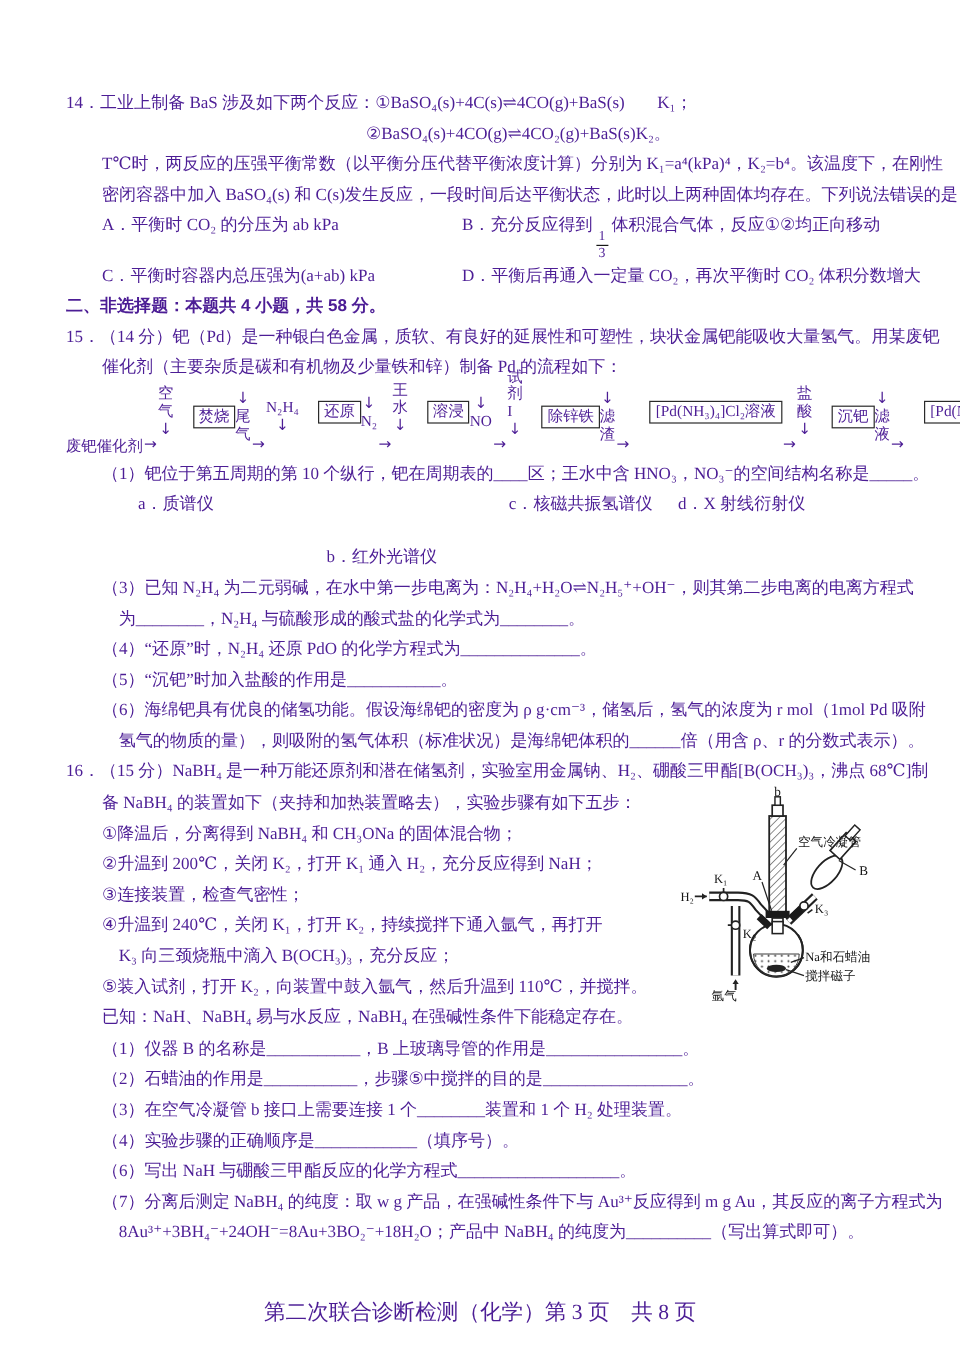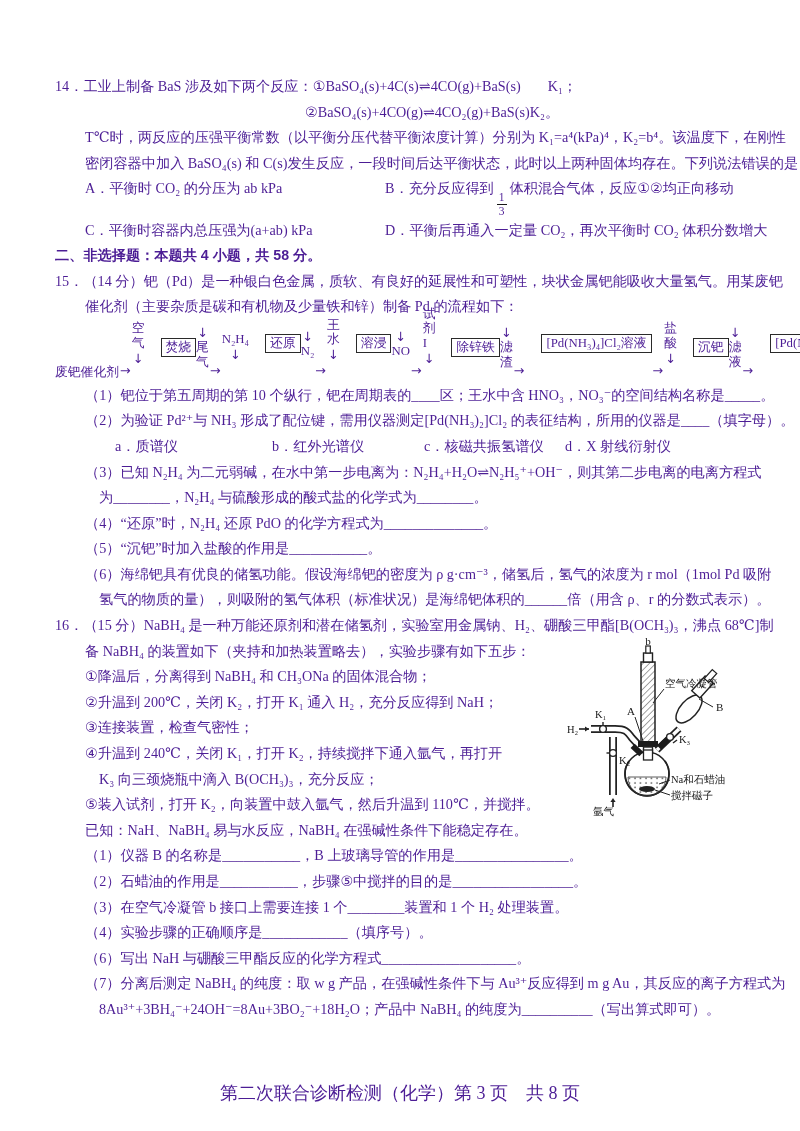--- a/index.html
+++ b/index.html
@@ -20,21 +20,21 @@
   .ind2{padding-left:44px;}
   .rxn2{padding-left:250px;}
   .khead{display:inline-block;margin-left:27px;}
   .khead2{display:inline-block;}
   .sechead{font-family:"Liberation Sans","DejaVu Sans",sans-serif;font-weight:bold;}
   
   .opts{display:flex;padding-left:30px;}
   .opts .o1{width:300px;flex:0 0 auto;}
   .abcd{display:flex;padding-left:60px;}
   .abcd .w1{width:157px;flex:0 0 auto;}
-  .abcd .w2{width:152px;flex:0 0 auto;}
+  .abcd .w2{width:152px;flex:0 0 auto;margin-top:44px;}
   .abcd .w3{width:141px;flex:0 0 auto;}
   
   .frac{display:inline-flex;flex-direction:column;align-items:center;vertical-align:-8px;line-height:1.1;font-size:11.5px;margin:0 3px;}
   .frac .den{border-top:1px solid #161616;padding:0 2px;}
   
   .fc{display:flex;align-items:flex-start;font-size:12.8px;line-height:1.15;margin:5px 0 3px 0;}
   .fc-src{margin-top:40px;white-space:nowrap;}
   .fc-ar{margin-top:39px;padding:0 1px;font-family:"DejaVu Sans",sans-serif;}
   .fc-ar::before{content:"→";}
   .fc-col{display:flex;flex-direction:row;align-items:center;}
@@ -166,21 +166,20 @@
         <div class="fc-sub">
           <span class="fc-box">PdCl₂</span>
           <span class="fc-ar2"></span>
           <span class="fc-box">钯</span>
         </div>
       </div>
     </div>
   </div>
 
   <div class="ln ind">（1）钯位于第五周期的第 10 个纵行，钯在周期表的____区；王水中含 HNO₃，NO₃⁻的空间结构名称是_____。</div>
-  <div class="ln ind">（2）为验证 Pd²⁺与 NH₃ 形成了配位键，需用仪器测定[Pd(NH₃)₂]Cl₂ 的表征结构，所用的仪器是____（填字母）。</div>
   <div class="abcd">
     <div class="w1 ln">a．质谱仪</div>
     <div class="w2 ln">b．红外光谱仪</div>
     <div class="w3 ln">c．核磁共振氢谱仪</div>
     <div class="ln">d．X 射线衍射仪</div>
   </div>
   <div class="ln ind">（3）已知 N₂H₄ 为二元弱碱，在水中第一步电离为：N₂H₄+H₂O⇌N₂H₅⁺+OH⁻，则其第二步电离的电离方程式</div>
   <div class="ln ind2">为________，N₂H₄ 与硫酸形成的酸式盐的化学式为________。</div>
   <div class="ln ind">（4）“还原”时，N₂H₄ 还原 PdO 的化学方程式为______________。</div>
   <div class="ln ind">（5）“沉钯”时加入盐酸的作用是___________。</div>

